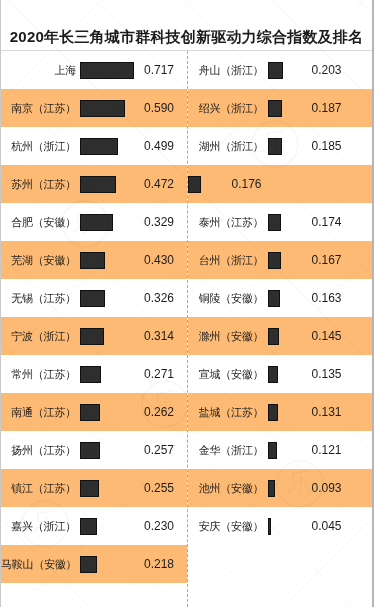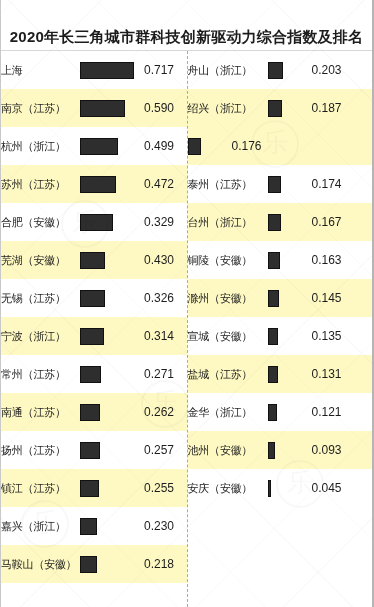--- a/index.html
+++ b/index.html
@@ -80,25 +80,26 @@
   .col-left  { width: 186px; }
   .col-right { width: 186px; border-left: 1px dashed #a8a8a8; }
 
   .row {
     height: 38px;
     display: flex;
     align-items: center;
     box-sizing: border-box;
     position: relative;
   }
-  .row.alt { background: #fef9c3; }
+  .row.alt { background: #fdba74; }
 
   .row-name {
     font-size: 11px;
     color: #1d1d1d;
+    text-align: right;
     white-space: nowrap;
     box-sizing: border-box;
     padding-right: 4px;
     letter-spacing: -0.2px;
   }
   .col-left  .row-name { width: 79px; }
   .col-right .row-name { width: 80px; }
 
   .bar-wrap {
     flex: 0 0 auto;
@@ -245,20 +246,27 @@
           </div>
           <div class="row-value">0.203</div>
         </div>
         <div class="row alt">
           <div class="row-name">绍兴（浙江）</div>
           <div class="bar-wrap">
             <div class="bar" style="width: 14px; background: rgb(46, 46, 46);"></div>
           </div>
           <div class="row-value">0.187</div>
         </div>
+        <div class="row">
+          <div class="row-name">湖州（浙江）</div>
+          <div class="bar-wrap">
+            <div class="bar" style="width: 14px; background: rgb(46, 46, 46);"></div>
+          </div>
+          <div class="row-value">0.185</div>
+        </div>
         <div class="row alt">
           <div class="bar-wrap">
             <div class="bar" style="width: 13px; background: rgb(46, 46, 46);"></div>
           </div>
           <div class="row-value">0.176</div>
         </div>
         <div class="row">
           <div class="row-name">泰州（江苏）</div>
           <div class="bar-wrap">
             <div class="bar" style="width: 13px; background: rgb(46, 46, 46);"></div>

